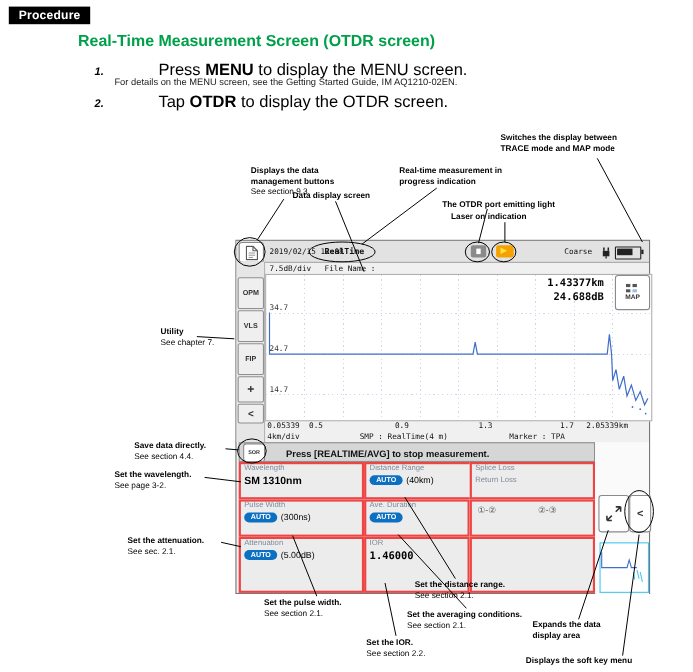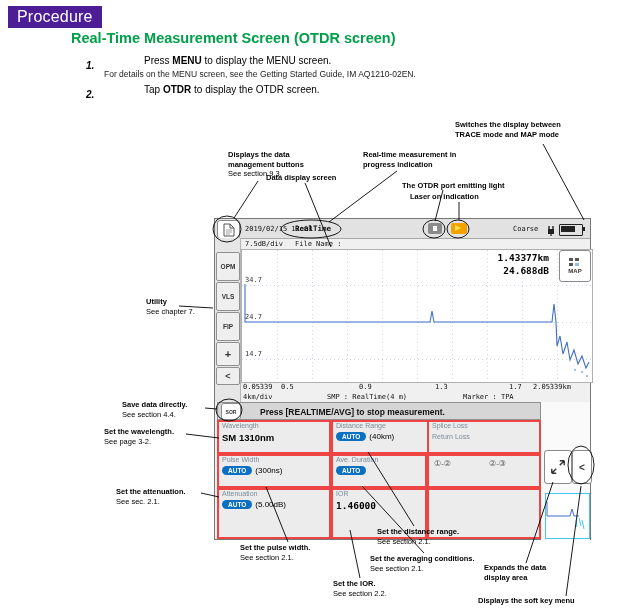--- a/index.html
+++ b/index.html
@@ -1,25 +1,25 @@
 <!DOCTYPE html>
 <html><head>
 <meta charset="utf-8">
 <style>
   html,body{margin:0;padding:0;background:#fff;}
   .page{position:relative;width:630px;height:611px;background:#fff;
         font-family:"Liberation Sans",sans-serif;color:#000;overflow:hidden;}
   .abs{position:absolute;}
 
   
-  .badge{left:8px;top:6px;background:#4c1d95;color:#fff;font-weight:normal;font-size:16px;
+  .badge{left:8px;top:6px;background:#000000;color:#fff;font-weight:bold;font-size:11px;
          padding:2px 9px;letter-spacing:.2px;}
   .title{left:71px;top:30px;color:#00a04b;font-weight:bold;font-size:14.5px;margin:0;}
   .stepnum{font-style:italic;font-weight:bold;font-size:10px;}
-  .steptext{font-size:10px;padding-left:40px;}
+  .steptext{font-size:15px;padding-left:40px;}
   .note{font-size:8.5px;color:#222;}
 
   
   .co{font-size:7.5px;line-height:1.28;white-space:nowrap;z-index:5;}
   .co .b{display:block;font-weight:bold;}
   .co .see{display:block;font-weight:normal;}
 
   
   .screen{left:214px;top:218px;width:377px;height:322px;background:#f0f0f0;
           border:1px solid #777;box-sizing:border-box;z-index:1;}

